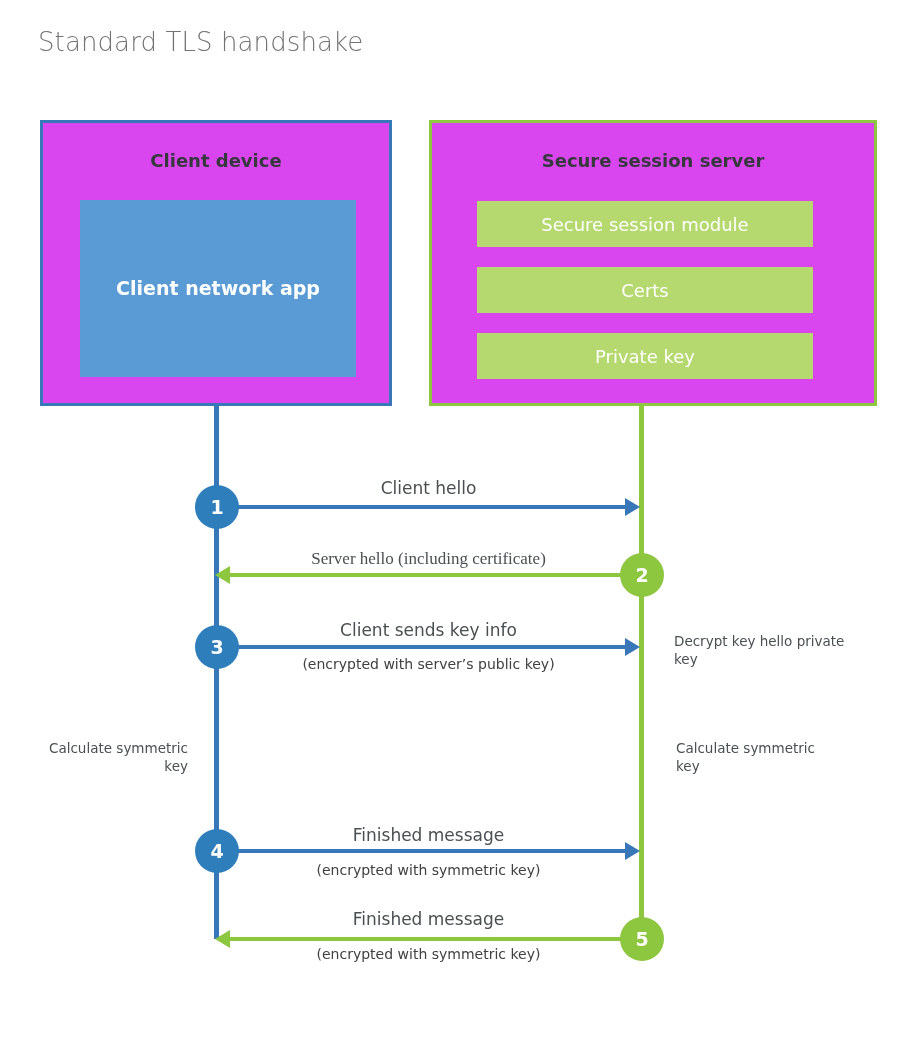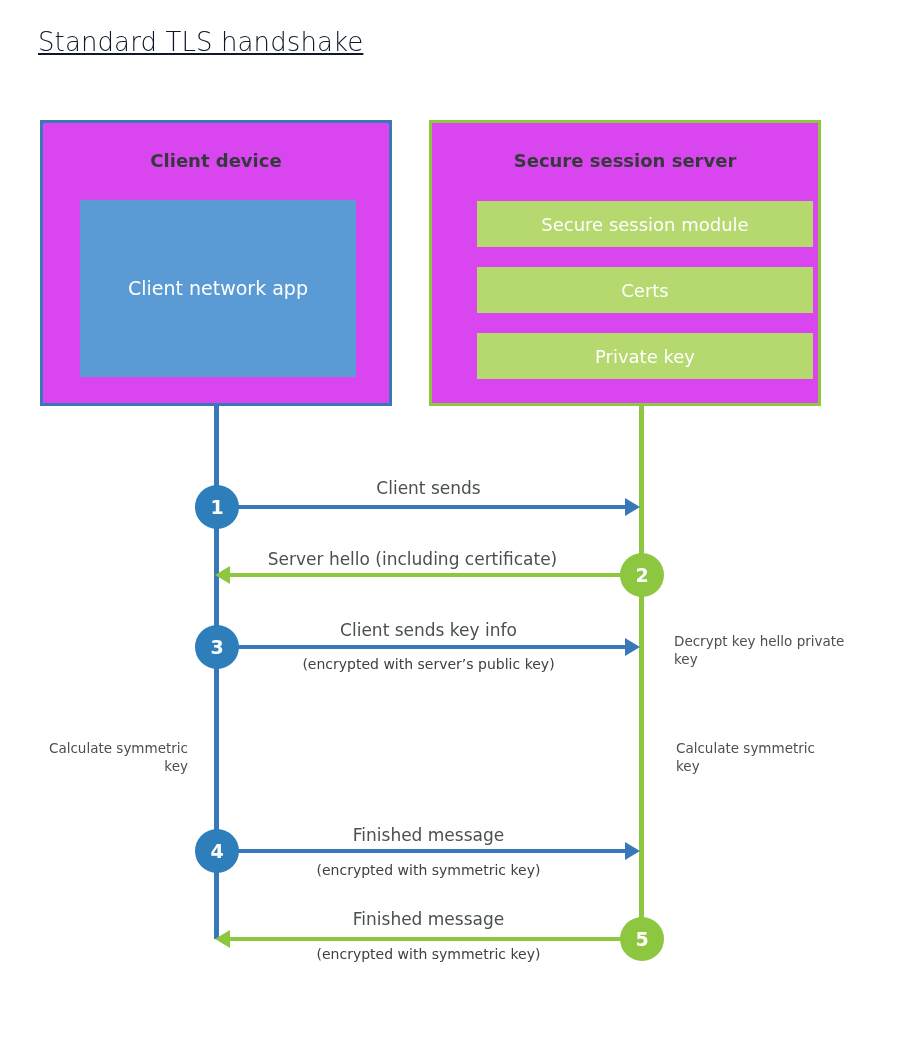--- a/index.html
+++ b/index.html
@@ -23,42 +23,41 @@
   }
 
   
   .page-title {
     position: absolute;
     left: 38px;
     top: 27px;
     font-size: 26px;
     font-weight: 300;
     letter-spacing: 0.1px;
-    color: #0f172a;
+    color: #737373;
     white-space: nowrap;
-    text-decoration: underline;
   }
 
   
   .entity-box {
     position: absolute;
     background: #d946ef;
     box-sizing: border-box;
   }
   .entity-box.client {
     left: 40px;
     top: 120px;
     width: 352px;
     height: 286px;
     border: 3px solid #3878b8;
   }
   .entity-box.server {
     left: 429px;
     top: 120px;
-    width: 392px;
+    width: 448px;
     height: 286px;
     border: 3px solid #8dc63f;
   }
   .entity-title {
     position: absolute;
     left: 0;
     right: 0;
     top: 27px;
     text-align: center;
     font-size: 18px;
@@ -69,21 +68,21 @@
   
   .client-app {
     position: absolute;
     left: 37px;
     top: 77px;
     width: 276px;
     height: 177px;
     background: #5b9bd5;
     color: #ffffff;
     font-size: 19px;
-    font-weight: 400;
+    font-weight: 700;
     line-height: 1.35;
     display: flex;
     align-items: center;
     justify-content: center;
     text-align: center;
     box-sizing: border-box;
     padding: 0 18px;
   }
 
   
@@ -200,26 +199,26 @@
     <div class="server-bars">
       <div class="server-bar">Secure session module</div>
       <div class="server-bar">Certs</div>
       <div class="server-bar">Private key</div>
     </div>
   </div>
 
   <div class="lifeline client-line"></div>
   <div class="lifeline server-line"></div>
 
-  <div class="msg-label" style="left:216px; top:478px; width:425px;">Client sends</div>
+  <div class="msg-label" style="left:216px; top:478px; width:425px;">Client hello</div>
   <div class="arrow-line blue" style="left:216px; top:505px; width:410px;"></div>
   <div class="arrow-head right-blue" style="left:625px; top:498px;"></div>
   <div class="step-circle blue" style="left:195px; top:485px;">1</div>
 
-  <div class="msg-label" style="left:200px; top:549px; width:425px;">Server hello (including certificate)</div>
+  <div class="msg-label" style="left:216px; top:549px; width:425px;font-family:Liberation Serif, serif;">Server hello (including certificate)</div>
   <div class="arrow-line green" style="left:230px; top:573px; width:410px;"></div>
   <div class="arrow-head left-green" style="left:215px; top:566px;"></div>
   <div class="step-circle green" style="left:620px; top:553px;">2</div>
 
   <div class="msg-label" style="left:216px; top:620px; width:425px;">Client sends key info</div>
   <div class="arrow-line blue" style="left:216px; top:645px; width:410px;"></div>
   <div class="arrow-head right-blue" style="left:625px; top:638px;"></div>
   <div class="msg-sublabel" style="left:216px; top:656px; width:425px;">(encrypted with server’s public key)</div>
   <div class="step-circle blue" style="left:195px; top:625px;">3</div>
 

